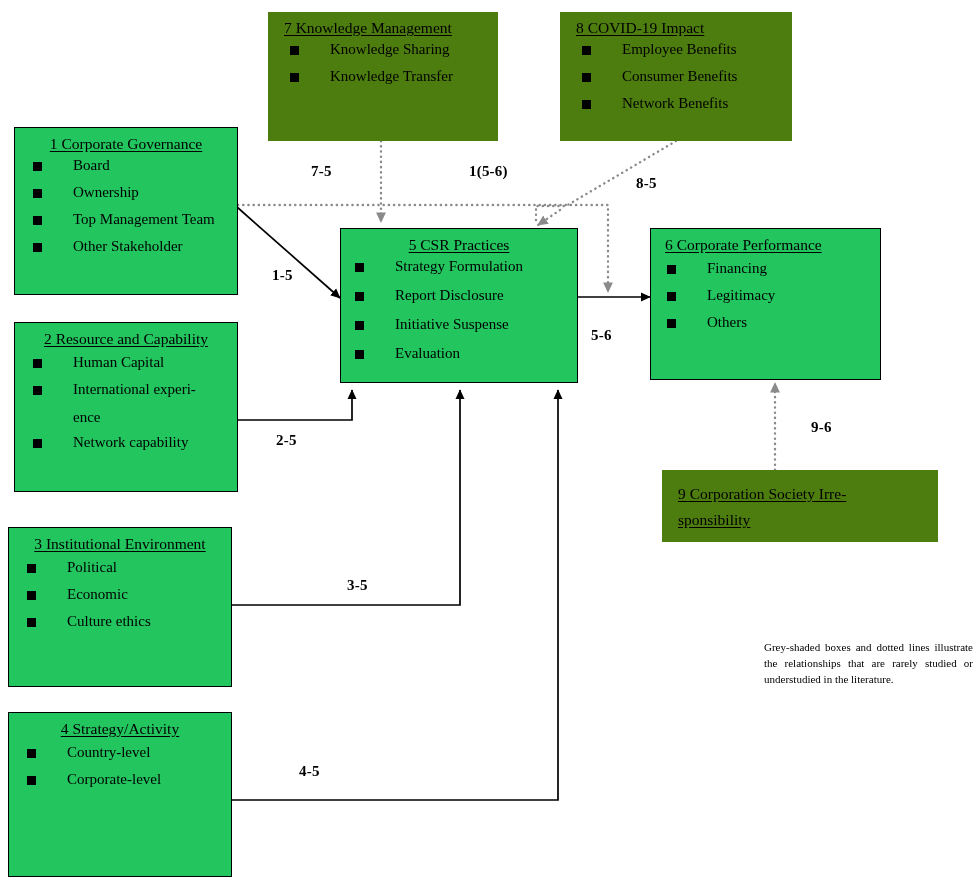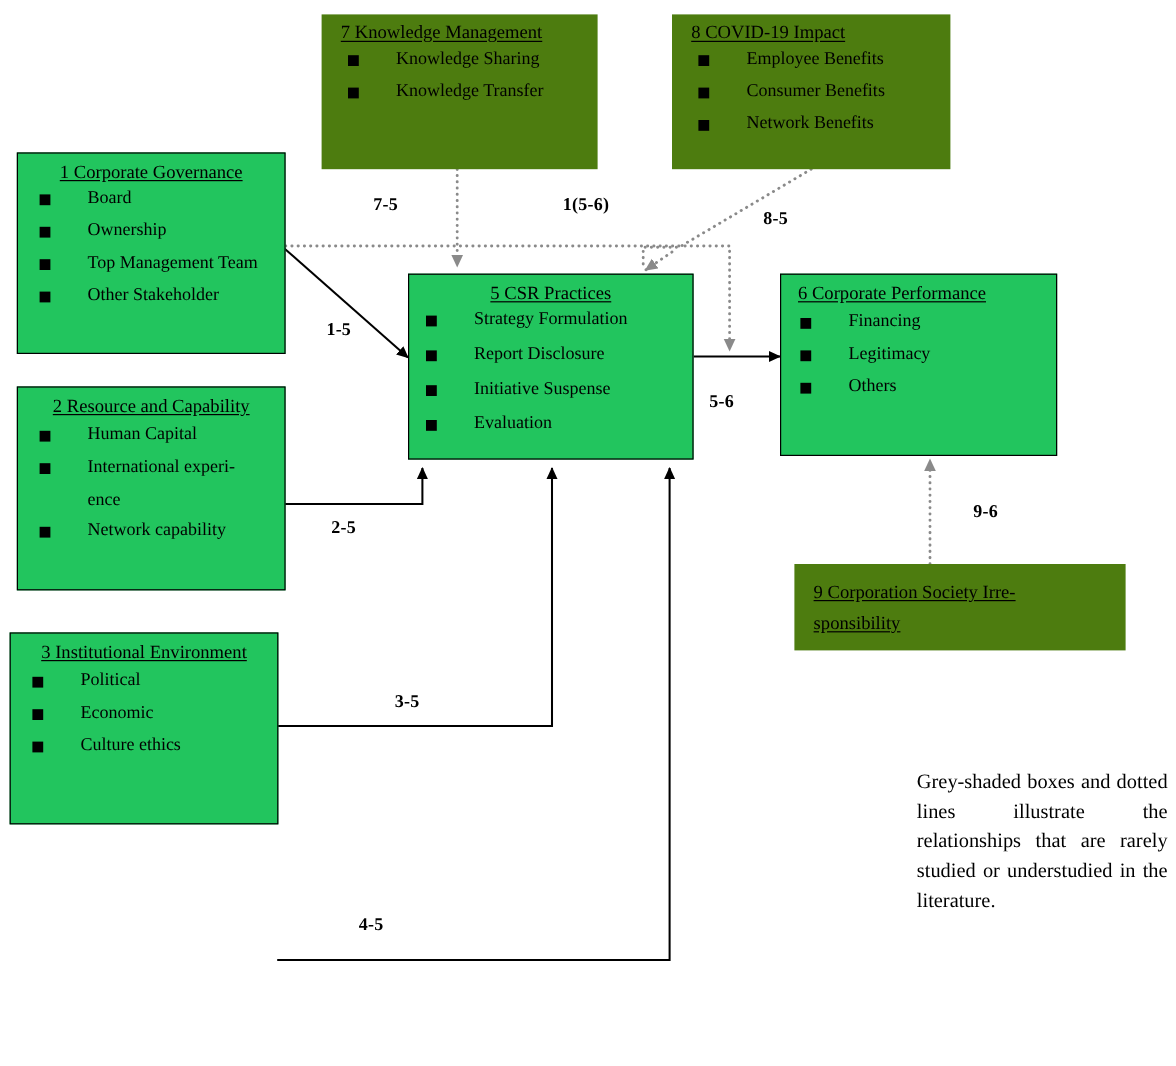--- a/index.html
+++ b/index.html
@@ -15,21 +15,21 @@
               text-underline-offset:2px;line-height:1.25;padding:6px 8px 3px 8px;}
   .node.grey .node-title{text-align:left;padding-left:16px;}
   .node.wrap-title .node-title{text-align:left;padding-left:14px;padding-right:10px;}
 
   ul.items{list-style:none;margin:0;padding:2px 8px 0 22px;}
   ul.items li{position:relative;font-size:15px;line-height:1.0;margin-bottom:12px;
               padding-left:40px;}
   ul.items li .bullet{position:absolute;left:0;top:4px;width:9px;height:9px;background:#000;}
 
   .elabel{position:absolute;font-size:15px;font-weight:bold;letter-spacing:.2px;}
-  .caption{position:absolute;font-size:17px;line-height:1.45;text-align:justify;}
+  .caption{position:absolute;font-size:11px;line-height:1.45;text-align:justify;}
 </style>
 </head>
 <body>
 
 <div id="stage">
 
   <svg id="wires" viewBox="0 0 980 888">
     <defs>
       <marker id="ahS" markerWidth="11" markerHeight="11" refX="9.2" refY="5.2" orient="auto" markerUnits="userSpaceOnUse">
         <path d="M0,0.6 L10,5.2 L0,9.8 z" fill="#000"></path>
@@ -97,20 +97,27 @@
 
   <div class="node plain" style="left:8px;top:527px;width:224px;height:160px;">
     <div class="node-title">3 Institutional Environment</div>
     <ul class="items" style="padding-left:18px;padding-top:4px;">
       <li><span class="bullet"></span><span>Political</span></li>
       <li><span class="bullet"></span><span>Economic</span></li>
       <li><span class="bullet"></span><span>Culture ethics</span></li>
     </ul>
   </div>
 
+  <div class="node plain" style="left:8px;top:712px;width:224px;height:165px;">
+    <div class="node-title">4 Strategy/Activity</div>
+    <ul class="items" style="padding-left:18px;padding-top:4px;">
+      <li><span class="bullet"></span><span>Country-level</span></li>
+      <li><span class="bullet"></span><span>Corporate-level</span></li>
+    </ul>
+  </div>
 
   <div class="node plain" style="left:340px;top:228px;width:238px;height:155px;">
     <div class="node-title">5 CSR Practices</div>
     <ul class="items" style="padding-left:14px;padding-top:2px;">
       <li style="margin-bottom:14px;"><span class="bullet"></span><span>Strategy Formulation</span></li>
       <li style="margin-bottom:14px;"><span class="bullet"></span><span>Report Disclosure</span></li>
       <li style="margin-bottom:14px;"><span class="bullet"></span><span>Initiative Suspense</span></li>
       <li><span class="bullet"></span><span>Evaluation</span></li>
     </ul>
   </div>
@@ -127,20 +134,20 @@
   <div class="node grey" style="left:662px;top:470px;width:276px;height:72px;">
     <div class="node-title" style="padding-top:10px;line-height:1.75;">9 Corporation Society Irre-</div>
     <div class="node-title" style="padding-top:0;">sponsibility</div>
   </div>
 
   <div class="elabel" style="left:311px;top:163px;">7-5</div>
   <div class="elabel" style="left:469px;top:163px;">1(5-6)</div>
   <div class="elabel" style="left:636px;top:175px;">8-5</div>
   <div class="elabel" style="left:272px;top:267px;">1-5</div>
   <div class="elabel" style="left:276px;top:432px;">2-5</div>
-  <div class="elabel" style="left:329px;top:577px;">3-5</div>
+  <div class="elabel" style="left:347px;top:577px;">3-5</div>
   <div class="elabel" style="left:299px;top:763px;">4-5</div>
   <div class="elabel" style="left:591px;top:327px;">5-6</div>
   <div class="elabel" style="left:811px;top:419px;">9-6</div>
 
   <div class="caption" style="left:764px;top:640px;width:209px;">Grey-shaded boxes and dotted lines illustrate the relationships that are rarely studied or understudied in the literature.</div>
 
 </div>
 
 </body></html>

